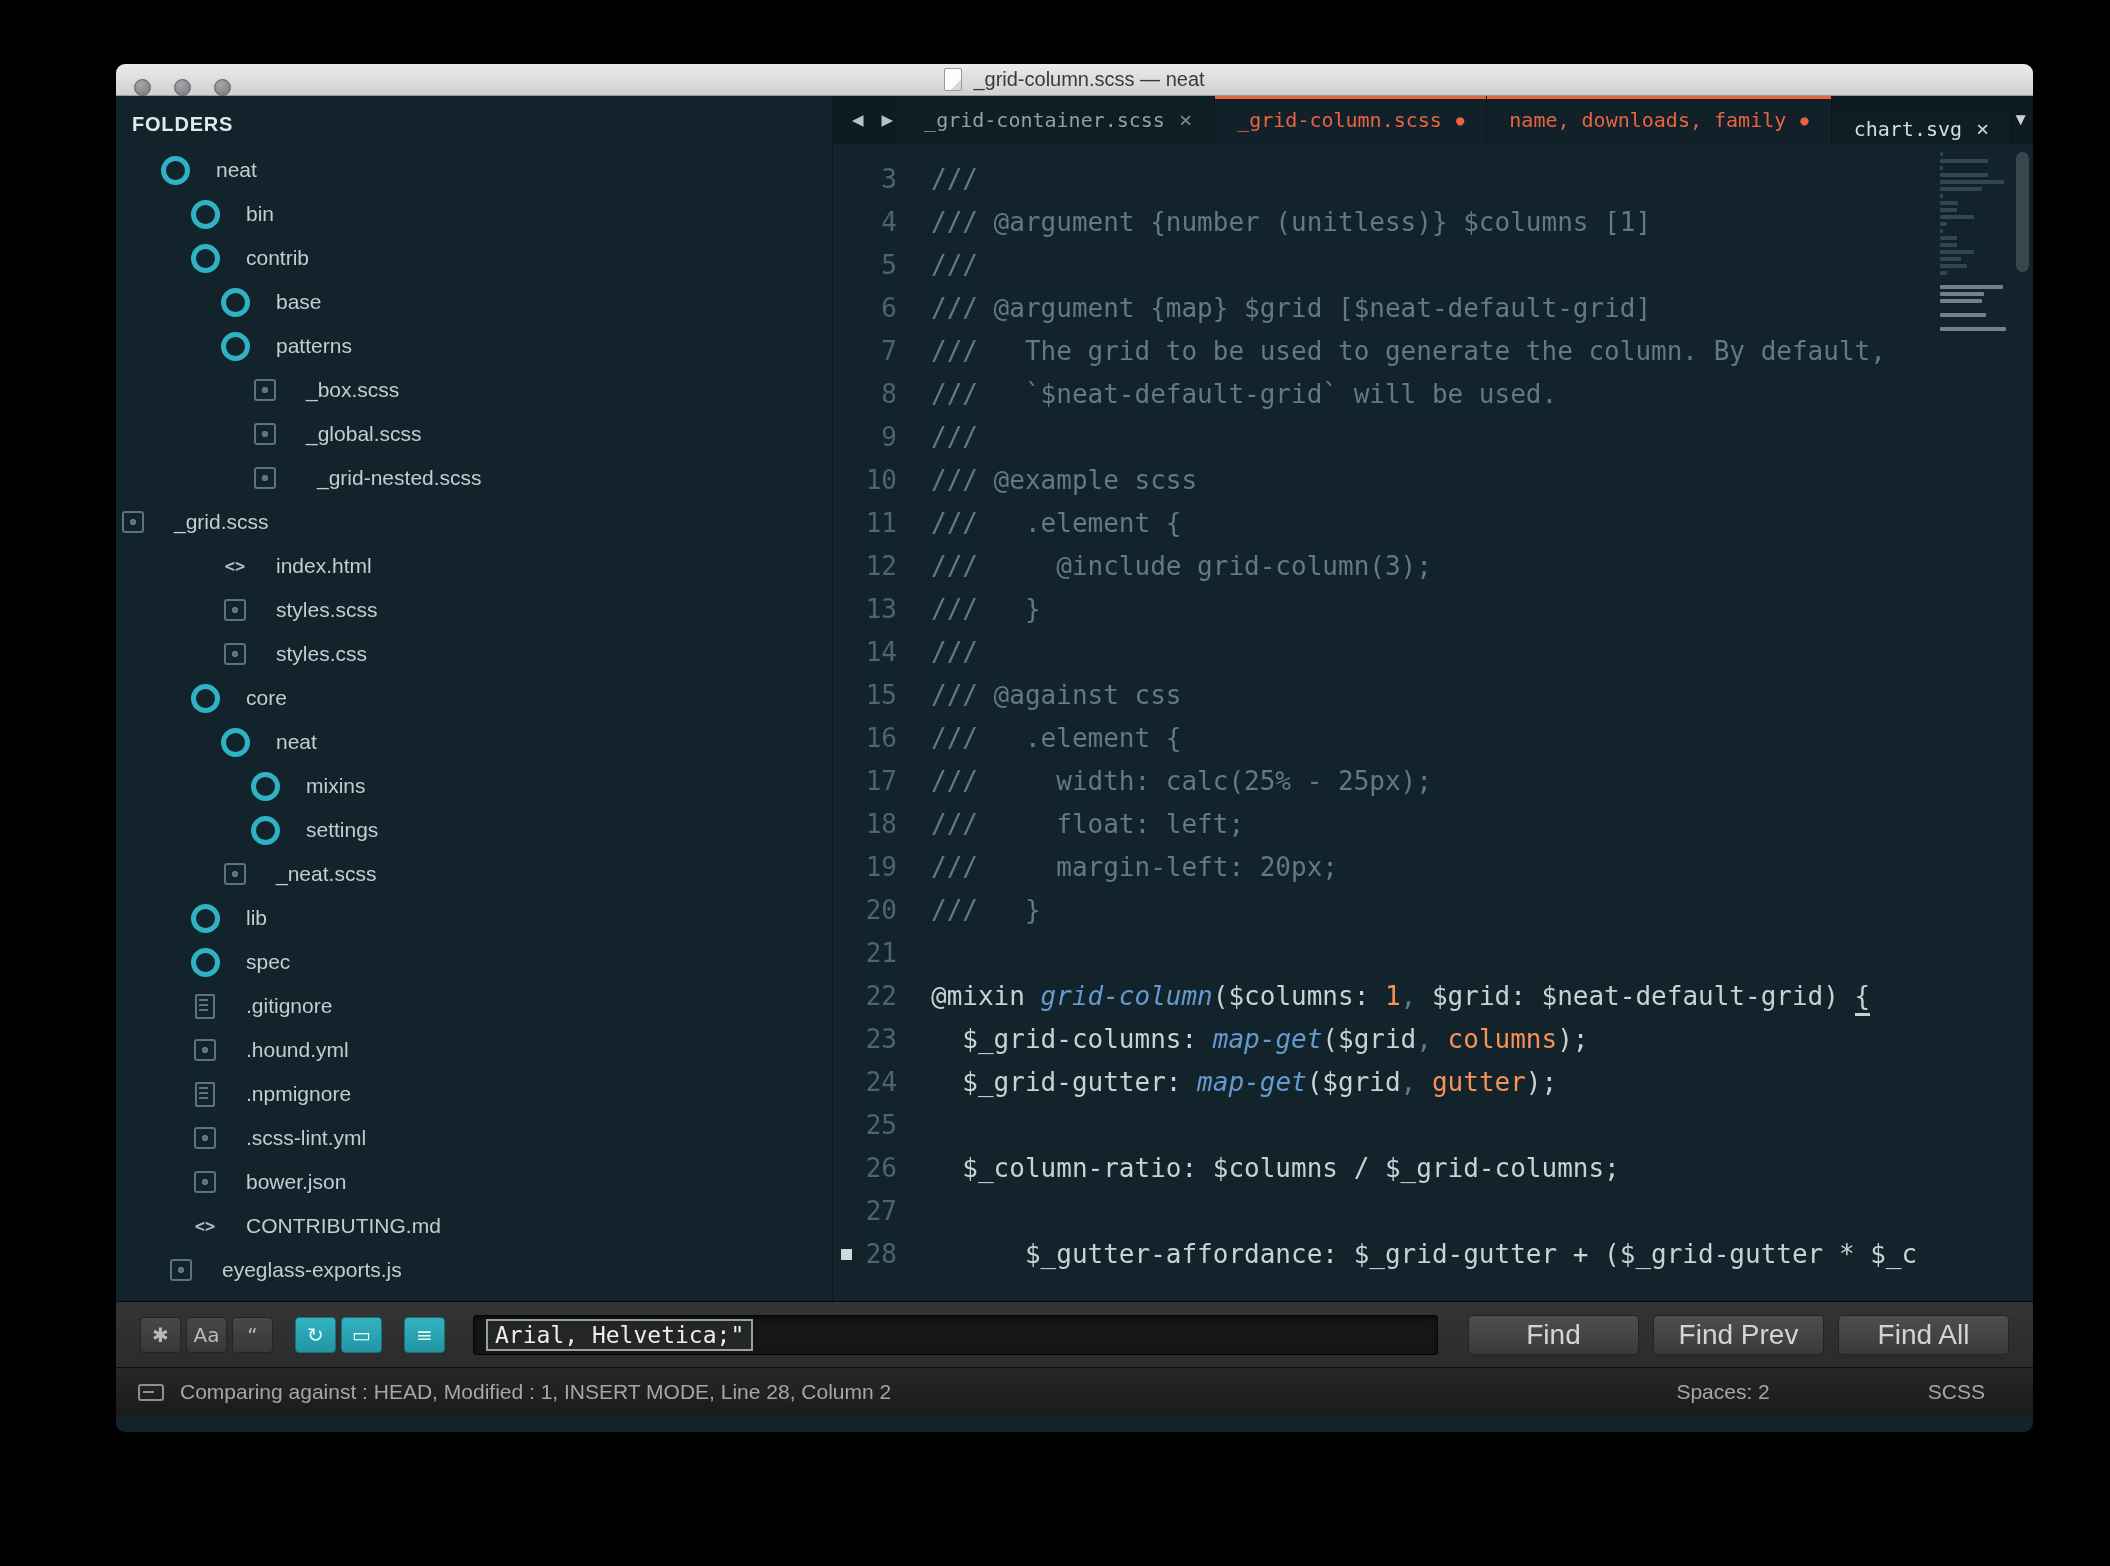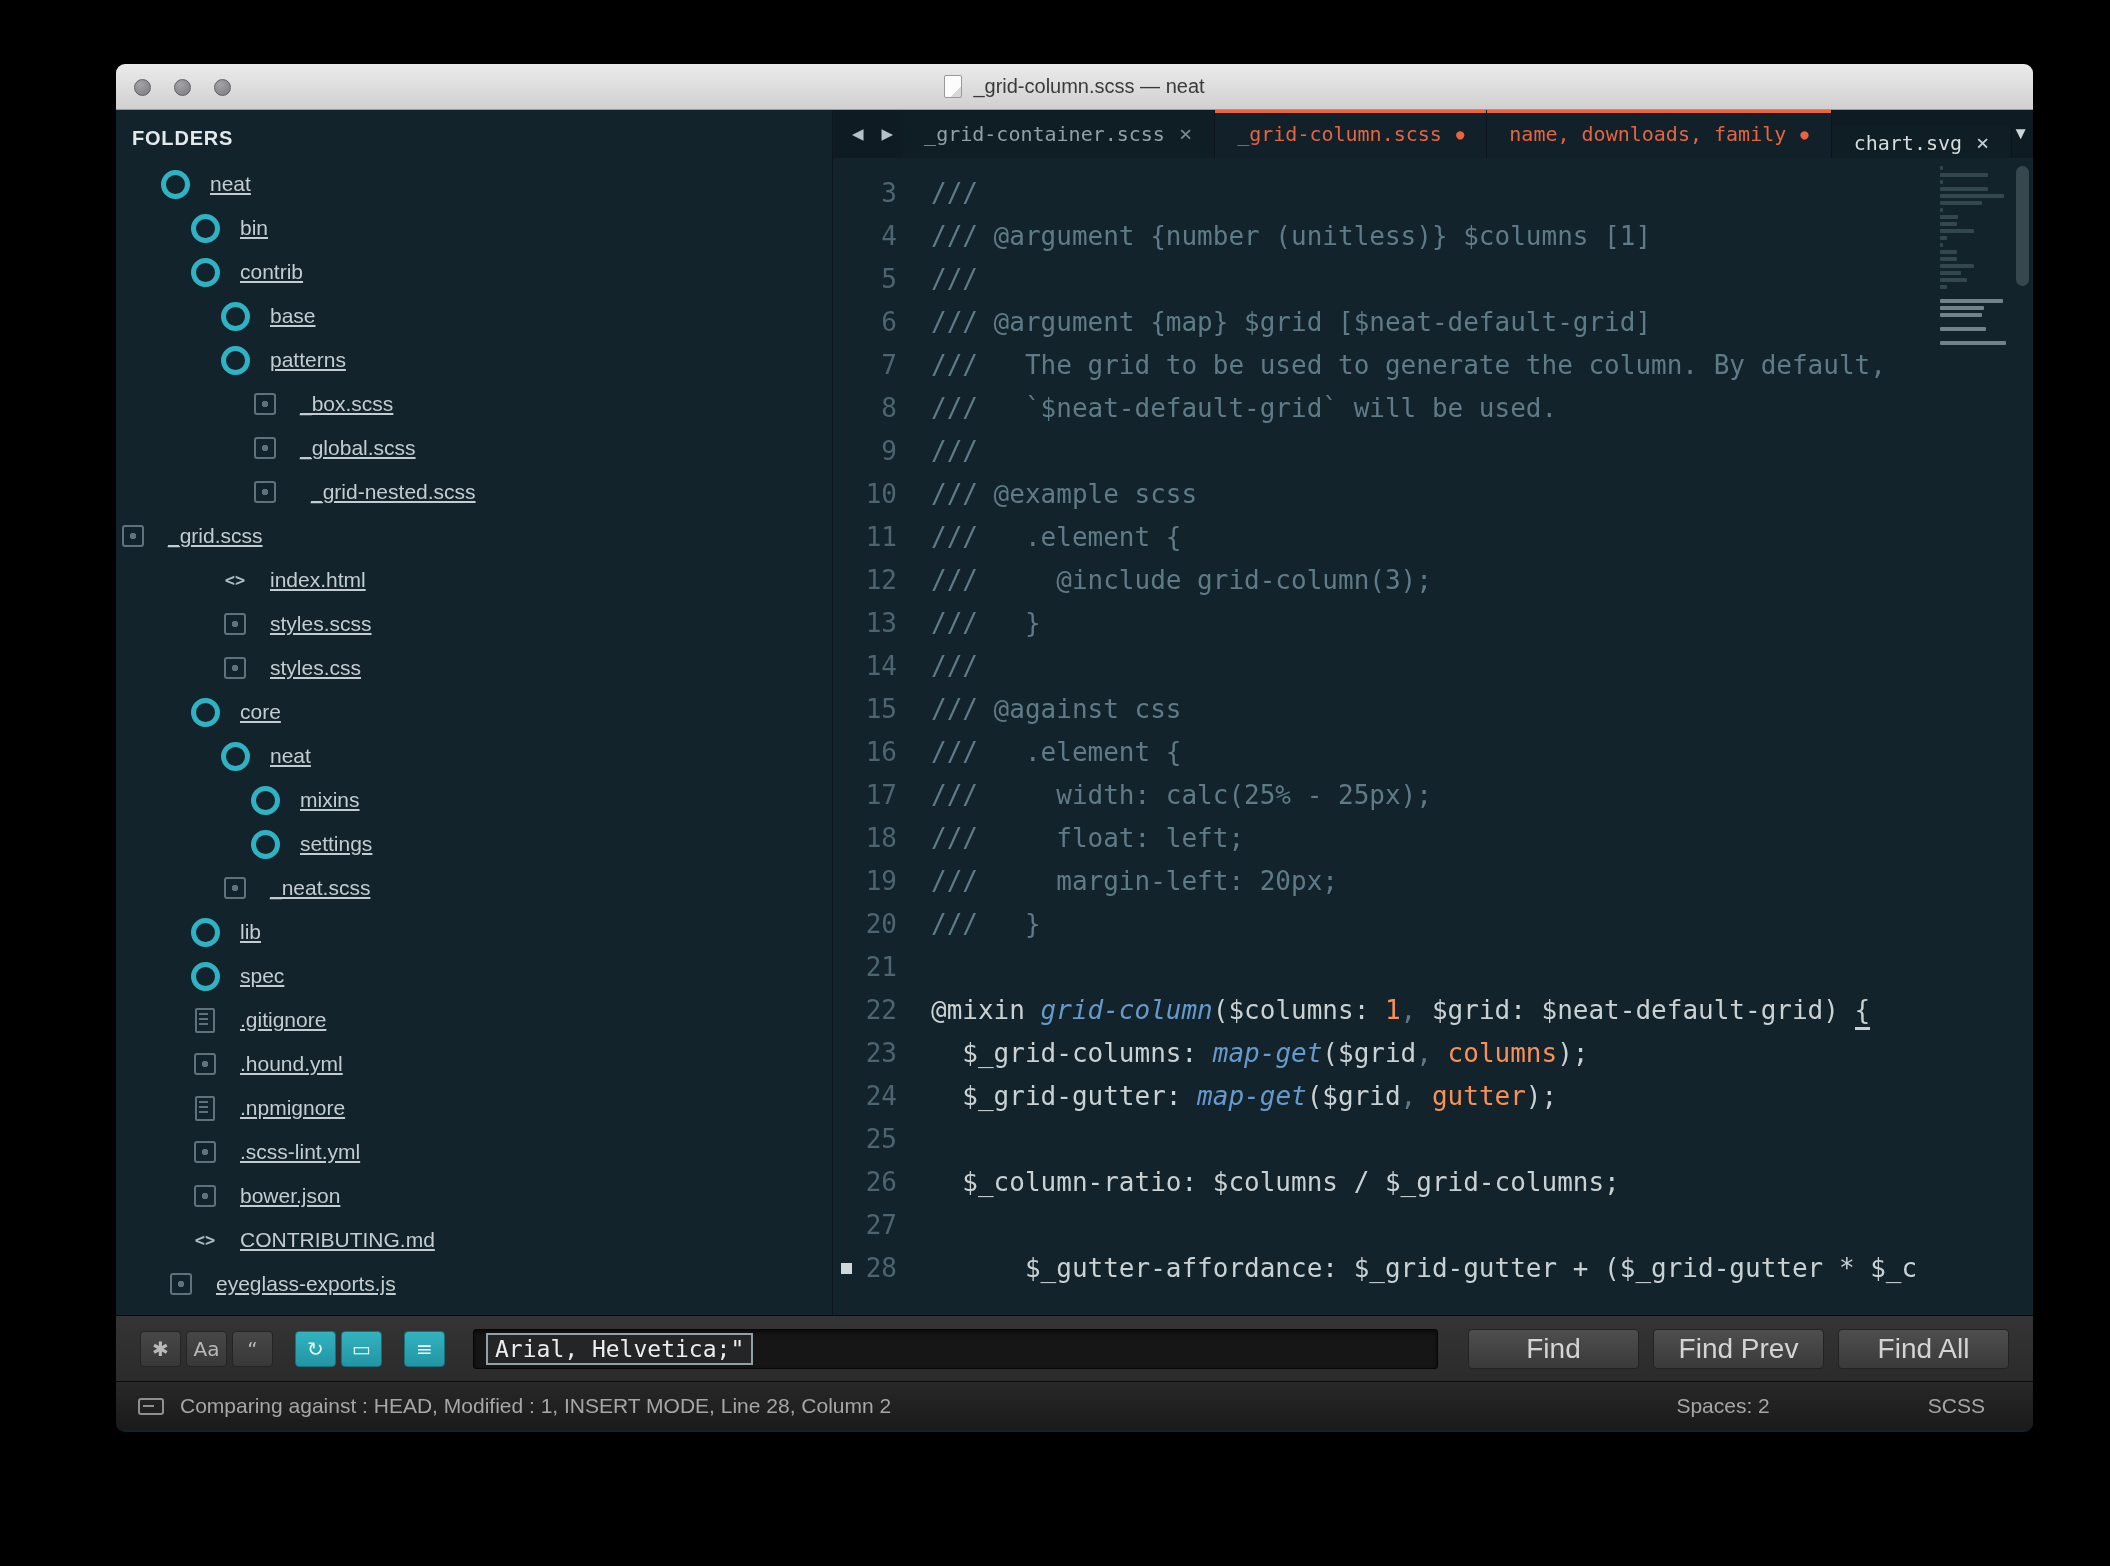--- a/index.html
+++ b/index.html
@@ -6,21 +6,21 @@
     --bg:#13232b; --tabbg:#0e1b22; --orange:#e8643f; --codeorange:#f99157;
     --comment:#5f7b87; --fg:#c9d1d3; --func:#6699cc; --cyan:#2fb3c4;
   }
   *{box-sizing:border-box; margin:0; padding:0;}
   body{background:#000; font-family:"Liberation Sans",sans-serif;}
   .stage{position:relative; width:2110px; height:1566px; background:#000; overflow:hidden;}
   .window{position:absolute; left:116px; top:64px; width:1917px; height:1368px;
           border-radius:9px; overflow:hidden; background:var(--bg); display:flex; flex-direction:column;}
 
   
-  .titlebar{position:relative; height:46px; flex:none;
+  .titlebar{position:relative; height:32px; flex:none;
             background:linear-gradient(#ebebeb,#d0d0d0); border-bottom:1px solid #9b9b9b;}
   .traffic{position:absolute; left:18px; top:15px; display:flex; gap:23px;}
   .tl{width:17px; height:17px; border-radius:50%;
       background:radial-gradient(circle at 35% 30%, #a4a4a8, #7a7a7e);
       border:1px solid #616165; display:inline-block;}
   .titlewrap{height:100%; display:flex; align-items:center; justify-content:center; gap:11px;}
   .docicon{width:18px; height:23px; border:1px solid #999;
            background:linear-gradient(135deg,#fcfcfc 72%,#d8d8d8 72%); border-radius:2px;}
   .wtitle{font-size:20px; color:#3a3a3a;}
 
@@ -37,21 +37,21 @@
   .ticon.folder::before{content:""; width:19px; height:19px; border-radius:50%;
          border:5px solid var(--cyan); display:block;}
   .ticon.file::before{content:""; width:18px; height:18px; border:2px solid #5f737c;
          border-radius:3px; display:block; background:
          radial-gradient(circle at 50% 50%, #5f737c 0 3px, transparent 3.5px);}
   .ticon.doc::before{content:""; width:16px; height:21px; border:2px solid #5f737c;
          border-radius:2px; display:block;
          background:repeating-linear-gradient(#5f737c 0 2px, transparent 2px 5px);
          background-size:9px 14px; background-position:2px 3px; background-repeat:no-repeat;}
   .ticon.code{font-size:17px; font-weight:bold; color:#aebcc2;}
-  .tlabel{margin-left:18px; white-space:nowrap;text-decoration:underline;}
+  .tlabel{margin-left:24px; white-space:nowrap;}
 
   
   .editor{flex:1; display:flex; flex-direction:column; min-width:0;}
   .tabbar{height:48px; flex:none; background:var(--tabbg); display:flex; align-items:stretch; padding-left:10px;}
   .navarrow{align-self:center; color:#b6c2c7; font-size:15px; margin:0 9px; cursor:default;}
   .tabs{display:flex; height:100%;}
   .tab{display:flex; align-items:center; gap:14px; padding:0 22px;
        border-right:1px solid #0a141a; color:#8fa1a8;
        font-family:"DejaVu Sans Mono",monospace; font-size:20px; background:#0f1d24; white-space:nowrap;}
   .tab.accent{color:var(--orange); background:#122129; box-shadow:inset 0 4px 0 -1px var(--orange);}

